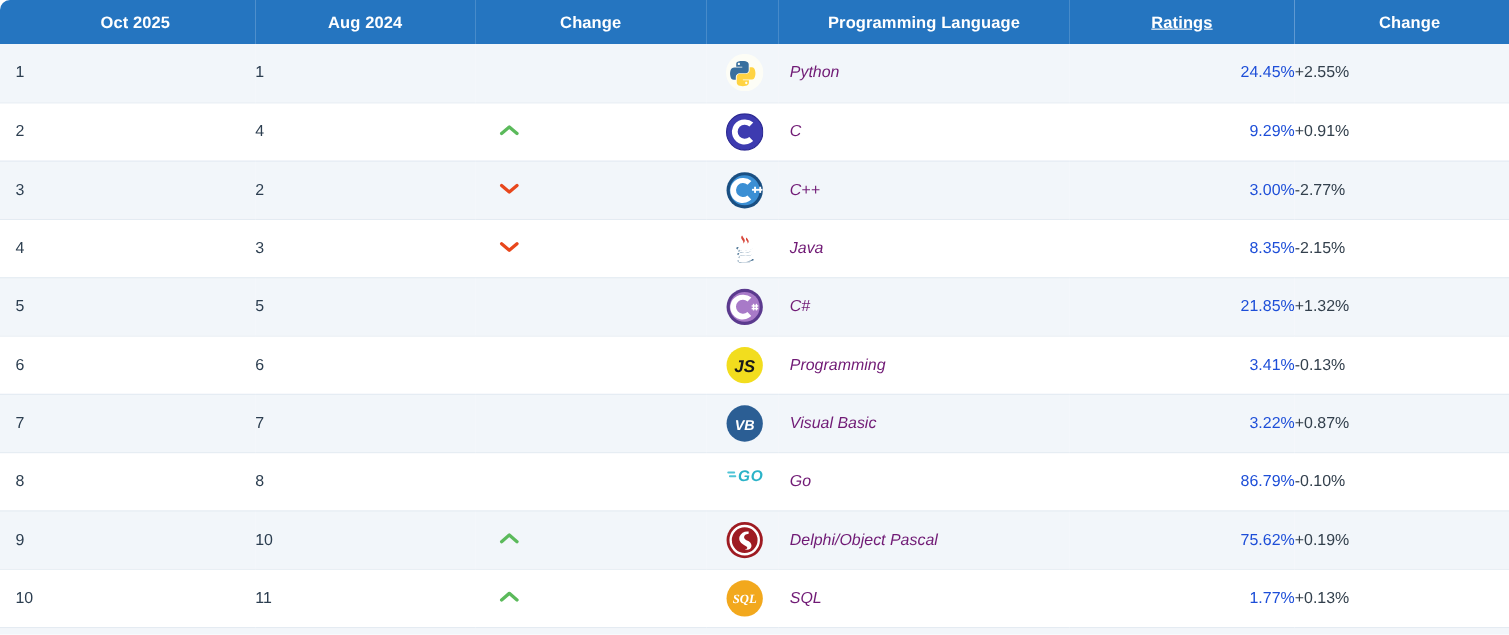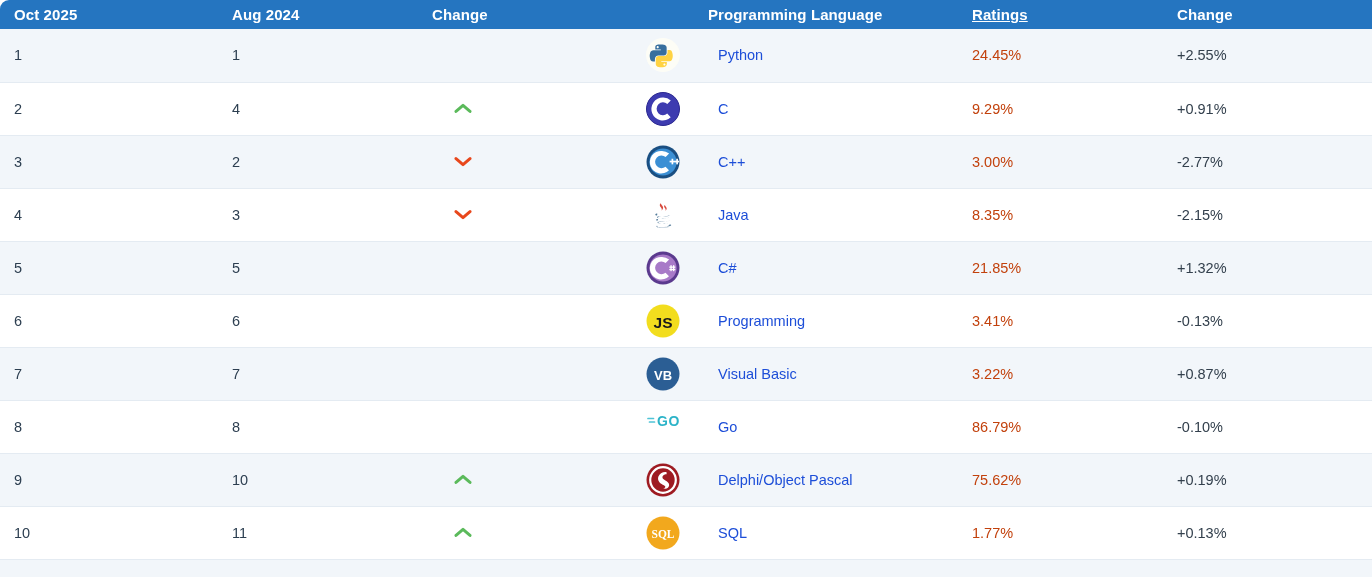--- a/index.html
+++ b/index.html
@@ -30,22 +30,22 @@
   }
 
   
   thead tr {
     background: #2575c0;
   }
   thead th {
     color: #ffffff;
     font-size: 15px;
     font-weight: bold;
-    text-align: left;
-    height: 29px;
+    text-align: center;
+    height: 40px;
     padding: 0;
     vertical-align: middle;
     letter-spacing: 0.1px;
     white-space: nowrap;
   }
   thead th:first-child {
     border-top-left-radius: 9px;
   }
   thead th:last-child {
     border-top-right-radius: 9px;
@@ -74,40 +74,41 @@
     vertical-align: middle;
     border-bottom: 1px solid #e4ebf2;
     white-space: nowrap;
   }
   tbody tr:last-child td {
     border-bottom: 1px solid #e4ebf2;
   }
 
   .cell-rank25 { padding-left: 14px; }
   .cell-rank24 { padding-left: 0; }
-  .cell-lang   { color: #1d4ed8; }
-  .cell-rating { color: #c2410c; }
+  .cell-lang   { color: #701a75; font-style: italic; }
+  .cell-rating { color: #1d4ed8; text-align: right; }
   .cell-change { color: #33404d; }
 
   
   .arrow-cell {
     text-align: left;
     padding-left: 22px;
   }
   .chev {
     display: inline-block;
     width: 18px;
     height: 11px;
   }
   .chev svg { display: block; }
 
   
   .icon-cell {
-    text-align: left;
+    text-align: center;
     padding-left: 4px;
+    font-style: italic;
   }
   .lang-icon {
     display: inline-block;
     width: 34px;
     height: 34px;
     vertical-align: middle;
     position: relative;
   }
   .lang-icon svg { display: block; }
 

